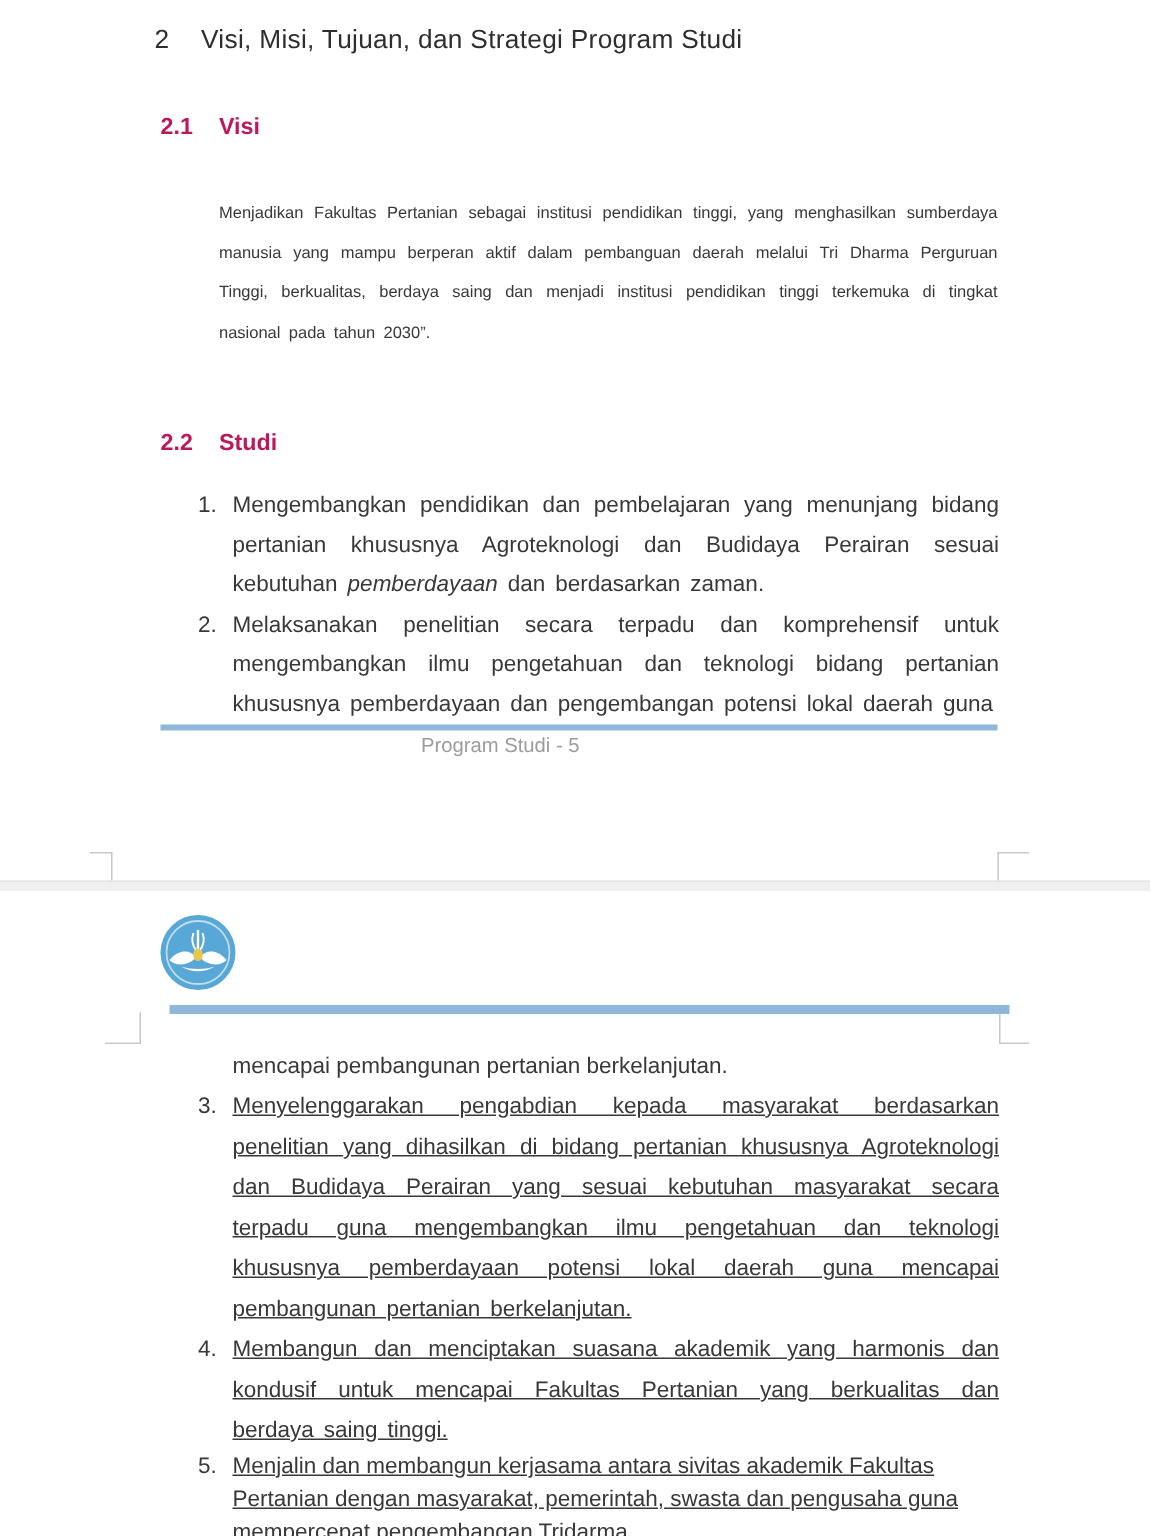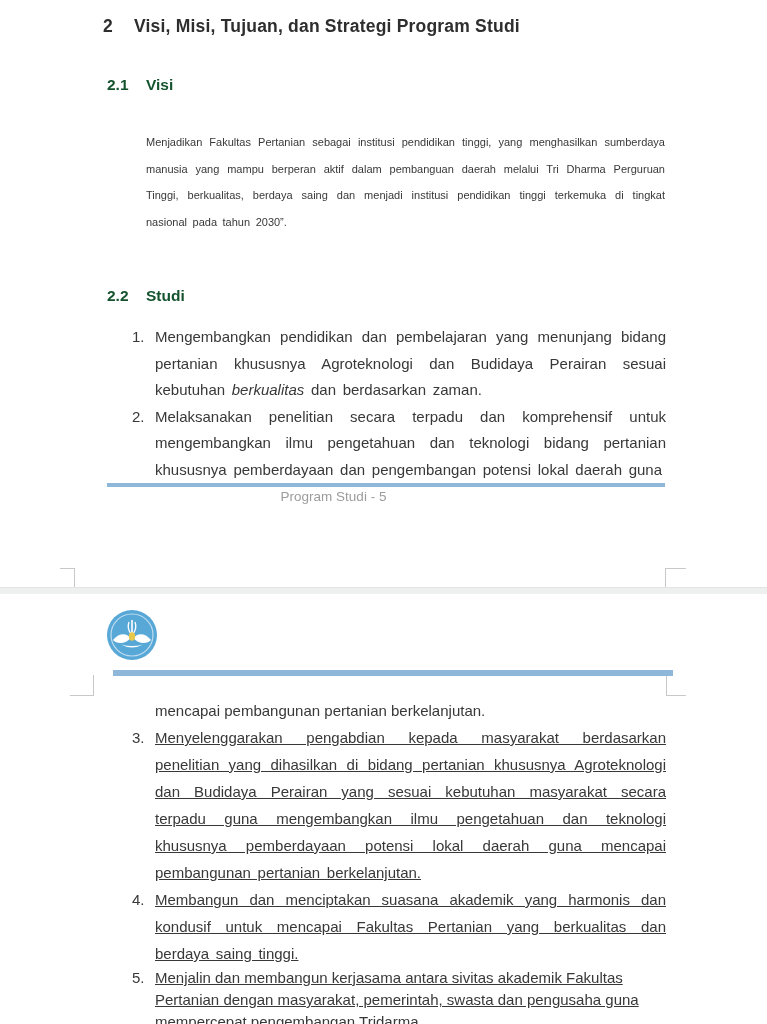--- a/index.html
+++ b/index.html
@@ -5,26 +5,26 @@
   html,body{margin:0;padding:0;background:#ffffff;}
   .stage{
     position:relative;width:767px;height:1024px;overflow:hidden;
     background:#ffffff;
     font-family:"Liberation Sans","DejaVu Sans",sans-serif;
     color:#383838;
   }
   
   .chapter-heading{
     position:absolute;left:103px;top:16px;width:600px;
-    font-size:17.5px;font-weight:700;color:#2e2e2e;letter-spacing:.2px;
+    font-size:17.5px;font-weight:400;color:#2e2e2e;letter-spacing:.2px;
   }
   .chapter-heading .h-num{display:inline-block;width:31px;}
   .section-heading{
     position:absolute;left:107px;
-    font-size:15.5px;font-weight:700;color:#14532d;
+    font-size:15.5px;font-weight:700;color:#be185d;
   }
   .sec-visi{top:76px;}
   .sec-misi{top:287px;}
   .section-heading .s-num{display:inline-block;width:39px;}
   .visi-paragraph{
     position:absolute;left:146px;top:118px;width:519px;
     font-size:11px;line-height:26.6px;text-align:justify;word-spacing:2.5px;
   }
   .misi-list-1{position:absolute;left:132px;top:324px;width:534px;}
   .misi-item{display:flex;font-size:15px;line-height:26.6px;}
@@ -82,21 +82,21 @@
 
     <p class="visi-paragraph">Menjadikan Fakultas Pertanian sebagai institusi pendidikan tinggi, yang menghasilkan sumberdaya manusia yang mampu berperan aktif dalam pembanguan daerah melalui Tri Dharma Perguruan Tinggi, berkualitas, berdaya saing dan menjadi institusi pendidikan tinggi terkemuka di tingkat nasional pada tahun 2030”.</p>
 
     <div class="section-heading sec-misi">
       <span class="s-num">2.2</span><span>Studi</span>
     </div>
 
     <div class="misi-list-1">
       <div class="misi-item">
         <span class="li-num">1.</span>
-        <span class="li-text"><span>Mengembangkan pendidikan dan pembelajaran yang menunjang bidang pertanian khususnya Agroteknologi dan Budidaya Perairan sesuai kebutuhan </span><span class="italic">berkualitas</span><span> dan berdasarkan zaman.</span></span>
+        <span class="li-text"><span>Mengembangkan pendidikan dan pembelajaran yang menunjang bidang pertanian khususnya Agroteknologi dan Budidaya Perairan sesuai kebutuhan </span><span class="italic">pemberdayaan</span><span> dan berdasarkan zaman.</span></span>
       </div>
       <div class="misi-item">
         <span class="li-num">2.</span>
         <span class="li-text">Melaksanakan penelitian secara terpadu dan komprehensif untuk mengembangkan ilmu pengetahuan dan teknologi bidang pertanian khususnya pemberdayaan dan pengembangan potensi lokal daerah guna</span>
       </div>
     </div>
 
     <div class="accent-line line-p1"></div>
     <div class="page-footer">Program Studi - 5</div>
 

